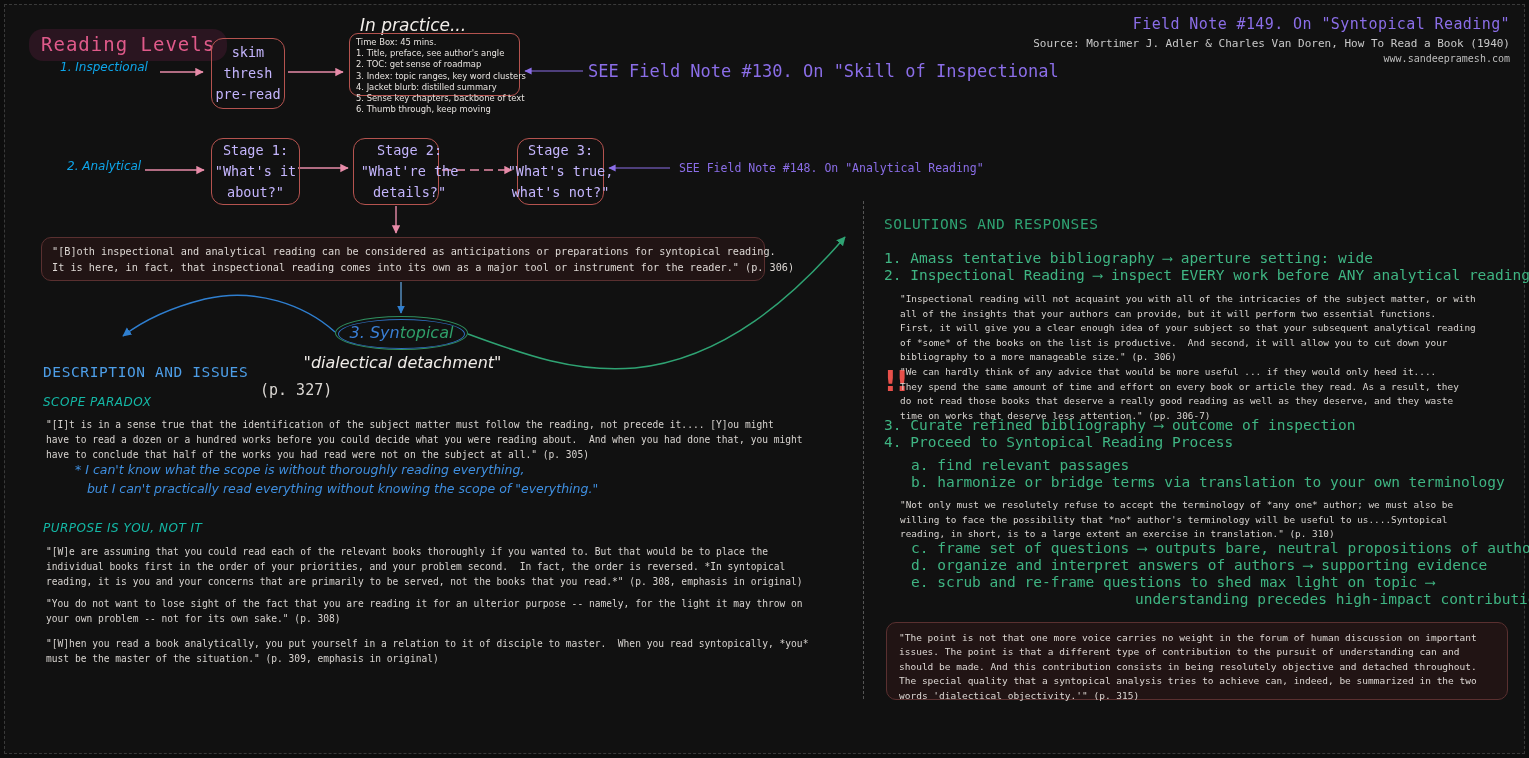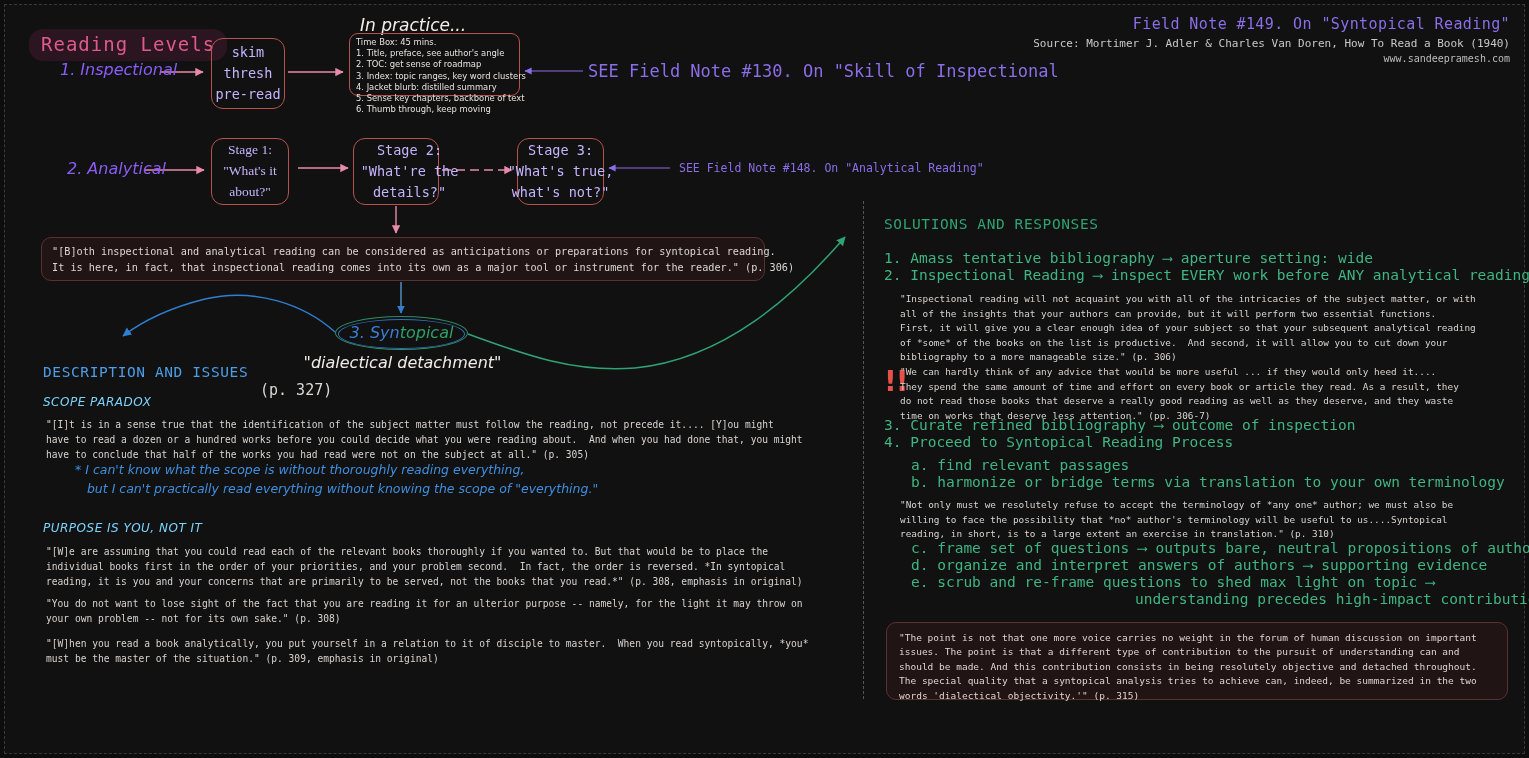--- a/index.html
+++ b/index.html
@@ -54,22 +54,22 @@
   #site-line {
     right: 14px; top: 48px;
     color: #bdbdbd;
     font-size: 10px;
     text-align: right;
     white-space: nowrap;
   }
 
   
   .level-label {
-    color: #8b5cf6;
-    font-size: 16px;
+    color: #0ea5e9;
+    font-size: 12px;
     font-family: "DejaVu Sans", sans-serif;
     font-style: italic;
     white-space: nowrap;
   }
 
   
   .pinkbox {
     border: 1.6px solid #b5534f;
     border-radius: 12px;
     color: #c4b5fd;
@@ -77,21 +77,21 @@
     display: flex;
     flex-direction: column;
     align-items: center;
     justify-content: center;
     text-align: center;
     line-height: 1.55;
   }
   .pinkbox div { white-space: nowrap; }
 
   #skim-box { left: 206px; top: 33px; width: 74px; height: 71px; font-size: 13.5px; }
-  #stage1-box { left: 206px; top: 133px; width: 78px; height: 67px; font-size: 13.5px; font-family: Liberation Serif, serif; }
+  #stage1-box { left: 206px; top: 133px; width: 89px; height: 67px; font-size: 13.5px; }
   #stage2-box { left: 348px; top: 133px; width: 86px; height: 67px; font-size: 13.5px; padding-left: 27px; }
   #stage3-box { left: 512px; top: 133px; width: 87px; height: 67px; font-size: 13.5px; }
 
   #practice-title {
     left: 355px; top: 10px;
     color: #f3efeb;
     font-size: 17px;
     font-family: "DejaVu Sans", sans-serif;
     font-style: italic;
     white-space: nowrap;
@@ -179,21 +179,21 @@
 
   
   .section-head {
     color: #4d9ee8;
     font-size: 14.5px;
     letter-spacing: 0.6px;
     font-family: "DejaVu Sans Mono", monospace;
     white-space: nowrap;
   }
   .sub-head {
-    color: #7dd3fc;
+    color: #14b8a6;
     font-size: 12px;
     letter-spacing: 0.5px;
     font-family: "DejaVu Sans", sans-serif;
     font-style: italic;
     white-space: nowrap;
   }
   .body-quote {
     color: #d8d4d0;
     font-size: 9.6px;
     line-height: 1.58;

